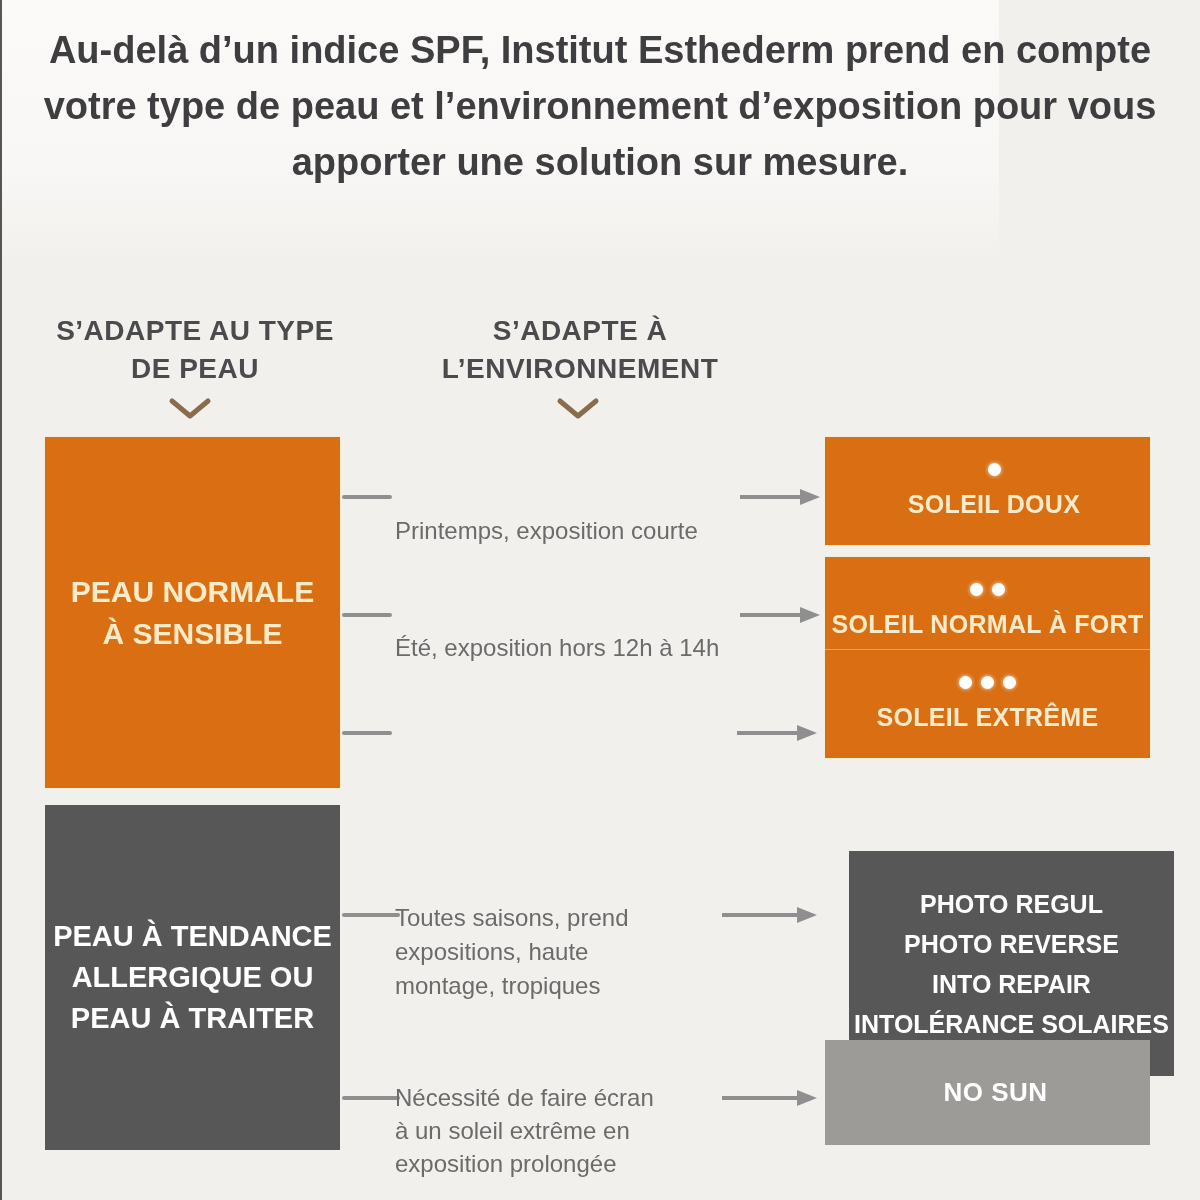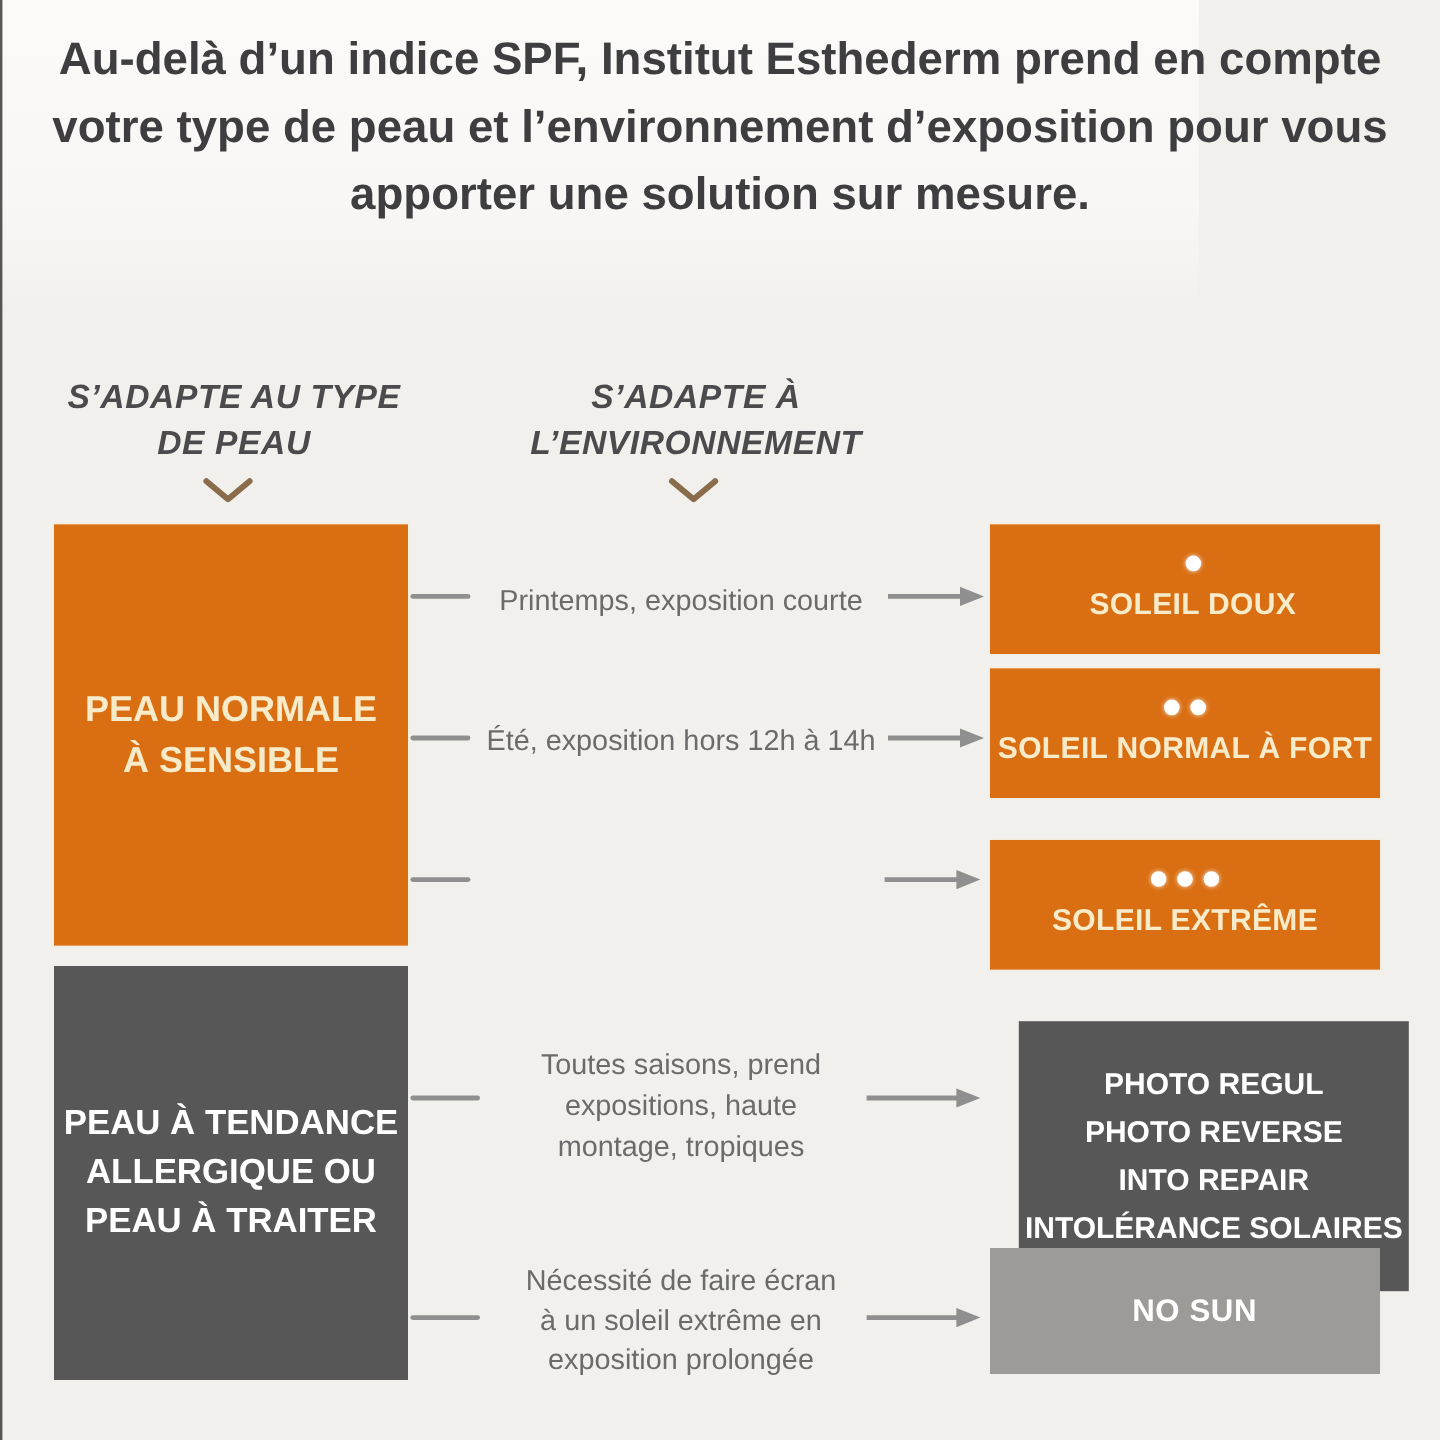--- a/index.html
+++ b/index.html
@@ -17,60 +17,60 @@
     position:absolute;left:0;top:0;width:2px;height:1200px;
     background:#3a3a38;opacity:.85;
   }
   .title{
     position:absolute;left:40px;top:22px;width:1120px;
     text-align:center;color:#3e3e40;
     font-size:38px;line-height:56px;font-weight:600;
   }
   .col-heading{
     position:absolute;text-align:center;color:#4b4b4d;
-    font-size:28px;line-height:38px;font-weight:bold;letter-spacing:.5px;font-style:italic;
+    font-size:28px;line-height:38px;font-weight:bold;letter-spacing:.5px;
   }
   .heading-skin{left:30px;top:312px;width:330px;}
   .heading-env{left:420px;top:312px;width:320px;}
   .chevron{position:absolute;width:44px;height:26px;}
   .chevron-skin{left:168px;top:396px;}
   .chevron-env{left:556px;top:396px;}
   .box{
     position:absolute;display:flex;flex-direction:column;
     align-items:center;justify-content:center;text-align:center;
     box-sizing:border-box;
   }
   .box.orange{background:#d96e12;color:#f8ebca;box-shadow:0 0 0 1px rgba(247,232,200,.45);}
   .box.dark{background:#575757;color:#ffffff;}
   .box.lightgray{background:#9c9b97;color:#ffffff;}
   .skin-normal{left:45px;top:437px;width:295px;height:351px;font-size:30px;line-height:42px;font-weight:bold;}
   .skin-allergic{left:45px;top:805px;width:295px;height:345px;font-size:29px;line-height:41px;font-weight:bold;}
   .env-box{left:825px;width:325px;}
   .env-1{top:437px;height:108px;padding-left:13px;}
   .env-2{top:557px;height:108px;}
-  .env-3{top:700px;height:108px;}
+  .env-3{top:650px;height:108px;}
   .env-4{top:851px;height:225px;font-size:25px;line-height:40px;font-weight:bold;margin-left:24px;}
   .env-5{top:1040px;height:105px;font-size:26px;font-weight:bold;letter-spacing:.5px;padding-left:16px;}
   .sun-label{font-size:25px;font-weight:bold;letter-spacing:.3px;margin-top:14px;}
   .dots{display:flex;gap:9px;justify-content:center;min-height:13px;}
   .dot{width:13px;height:13px;border-radius:50%;background:#ffffff;box-shadow:0 0 4px rgba(255,255,255,.8);}
   .stub{
     position:absolute;width:50px;height:4px;background:#8f8f8f;border-radius:2px;left:342px;
   }
   .stub-1{top:495px;}.stub-2{top:613px;}.stub-3{top:731px;}
   .stub-4{top:913px;left:342px;width:58px;}.stub-5{top:1096px;left:342px;width:58px;}
   .arrow{position:absolute;}
   .arrow-1{left:740px;top:487px;}
   .arrow-2{left:740px;top:605px;}
   .arrow-3{left:737px;top:723px;}
   .arrow-4{left:722px;top:905px;}
   .arrow-5{left:722px;top:1088px;}
   .condition{
-    position:absolute;left:395px;width:345px;text-align:center;
-    color:#6b6b6b;font-size:24px;line-height:34px;
+    position:absolute;left:395px;width:345px;text-align:left;
+    color:#6b6b6b;font-size:24px;line-height:34px;margin-top:30px;
   }
   .cond-1{top:484px;}
   .cond-2{top:601px;}
   .cond-3{top:695px;left:378px;width:380px;line-height:36px;}
   .cond-4{top:871px;}
   .cond-5{top:1051px;line-height:33px;}
 </style>
 </head>
 <body>
 

